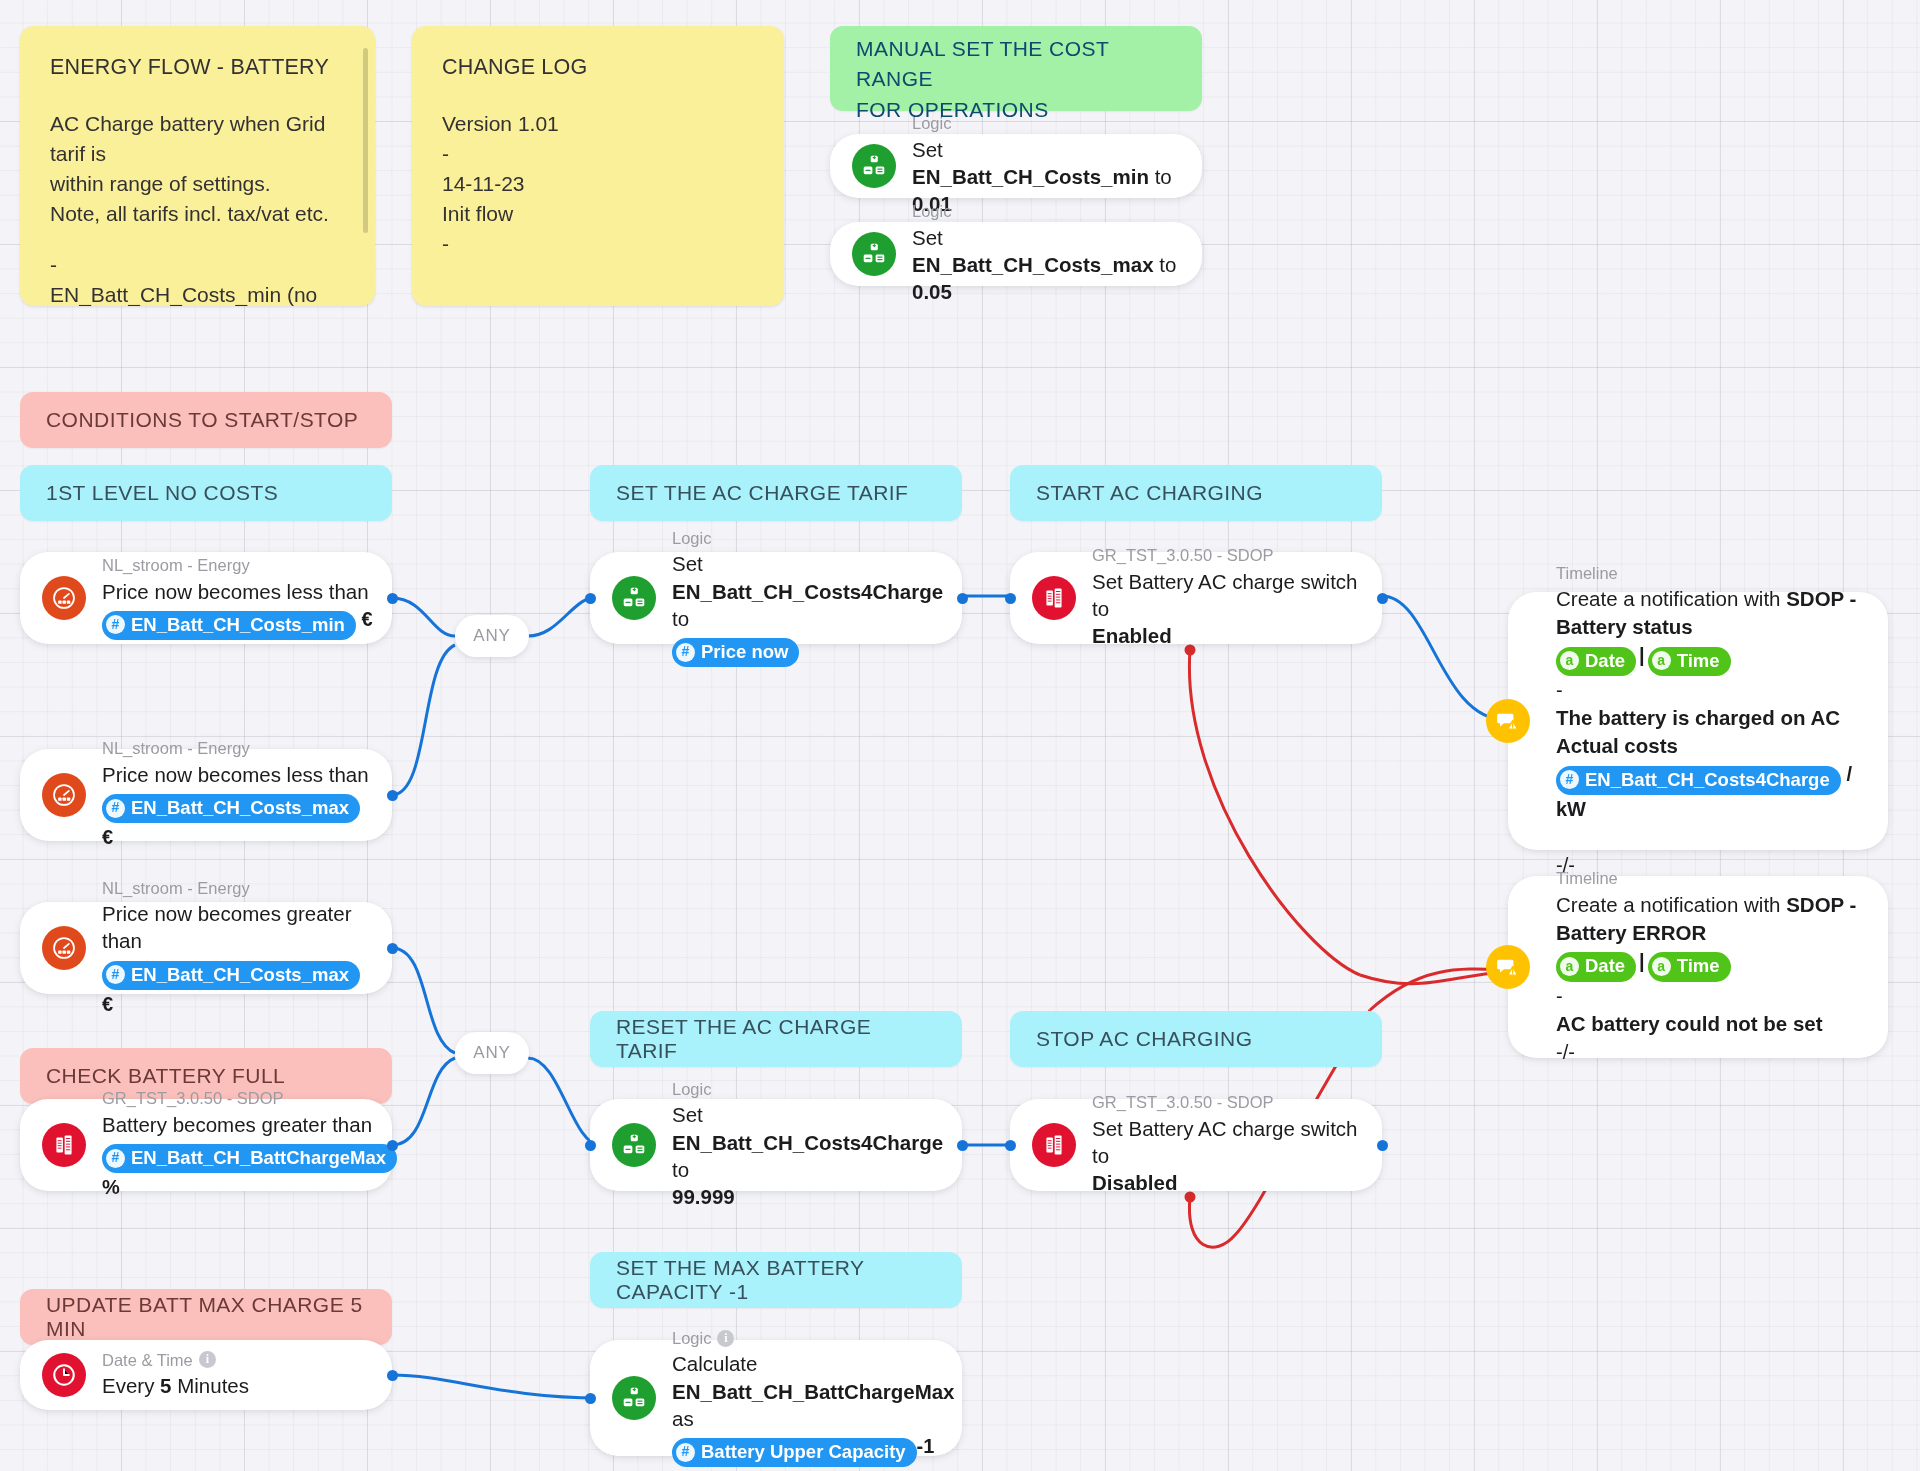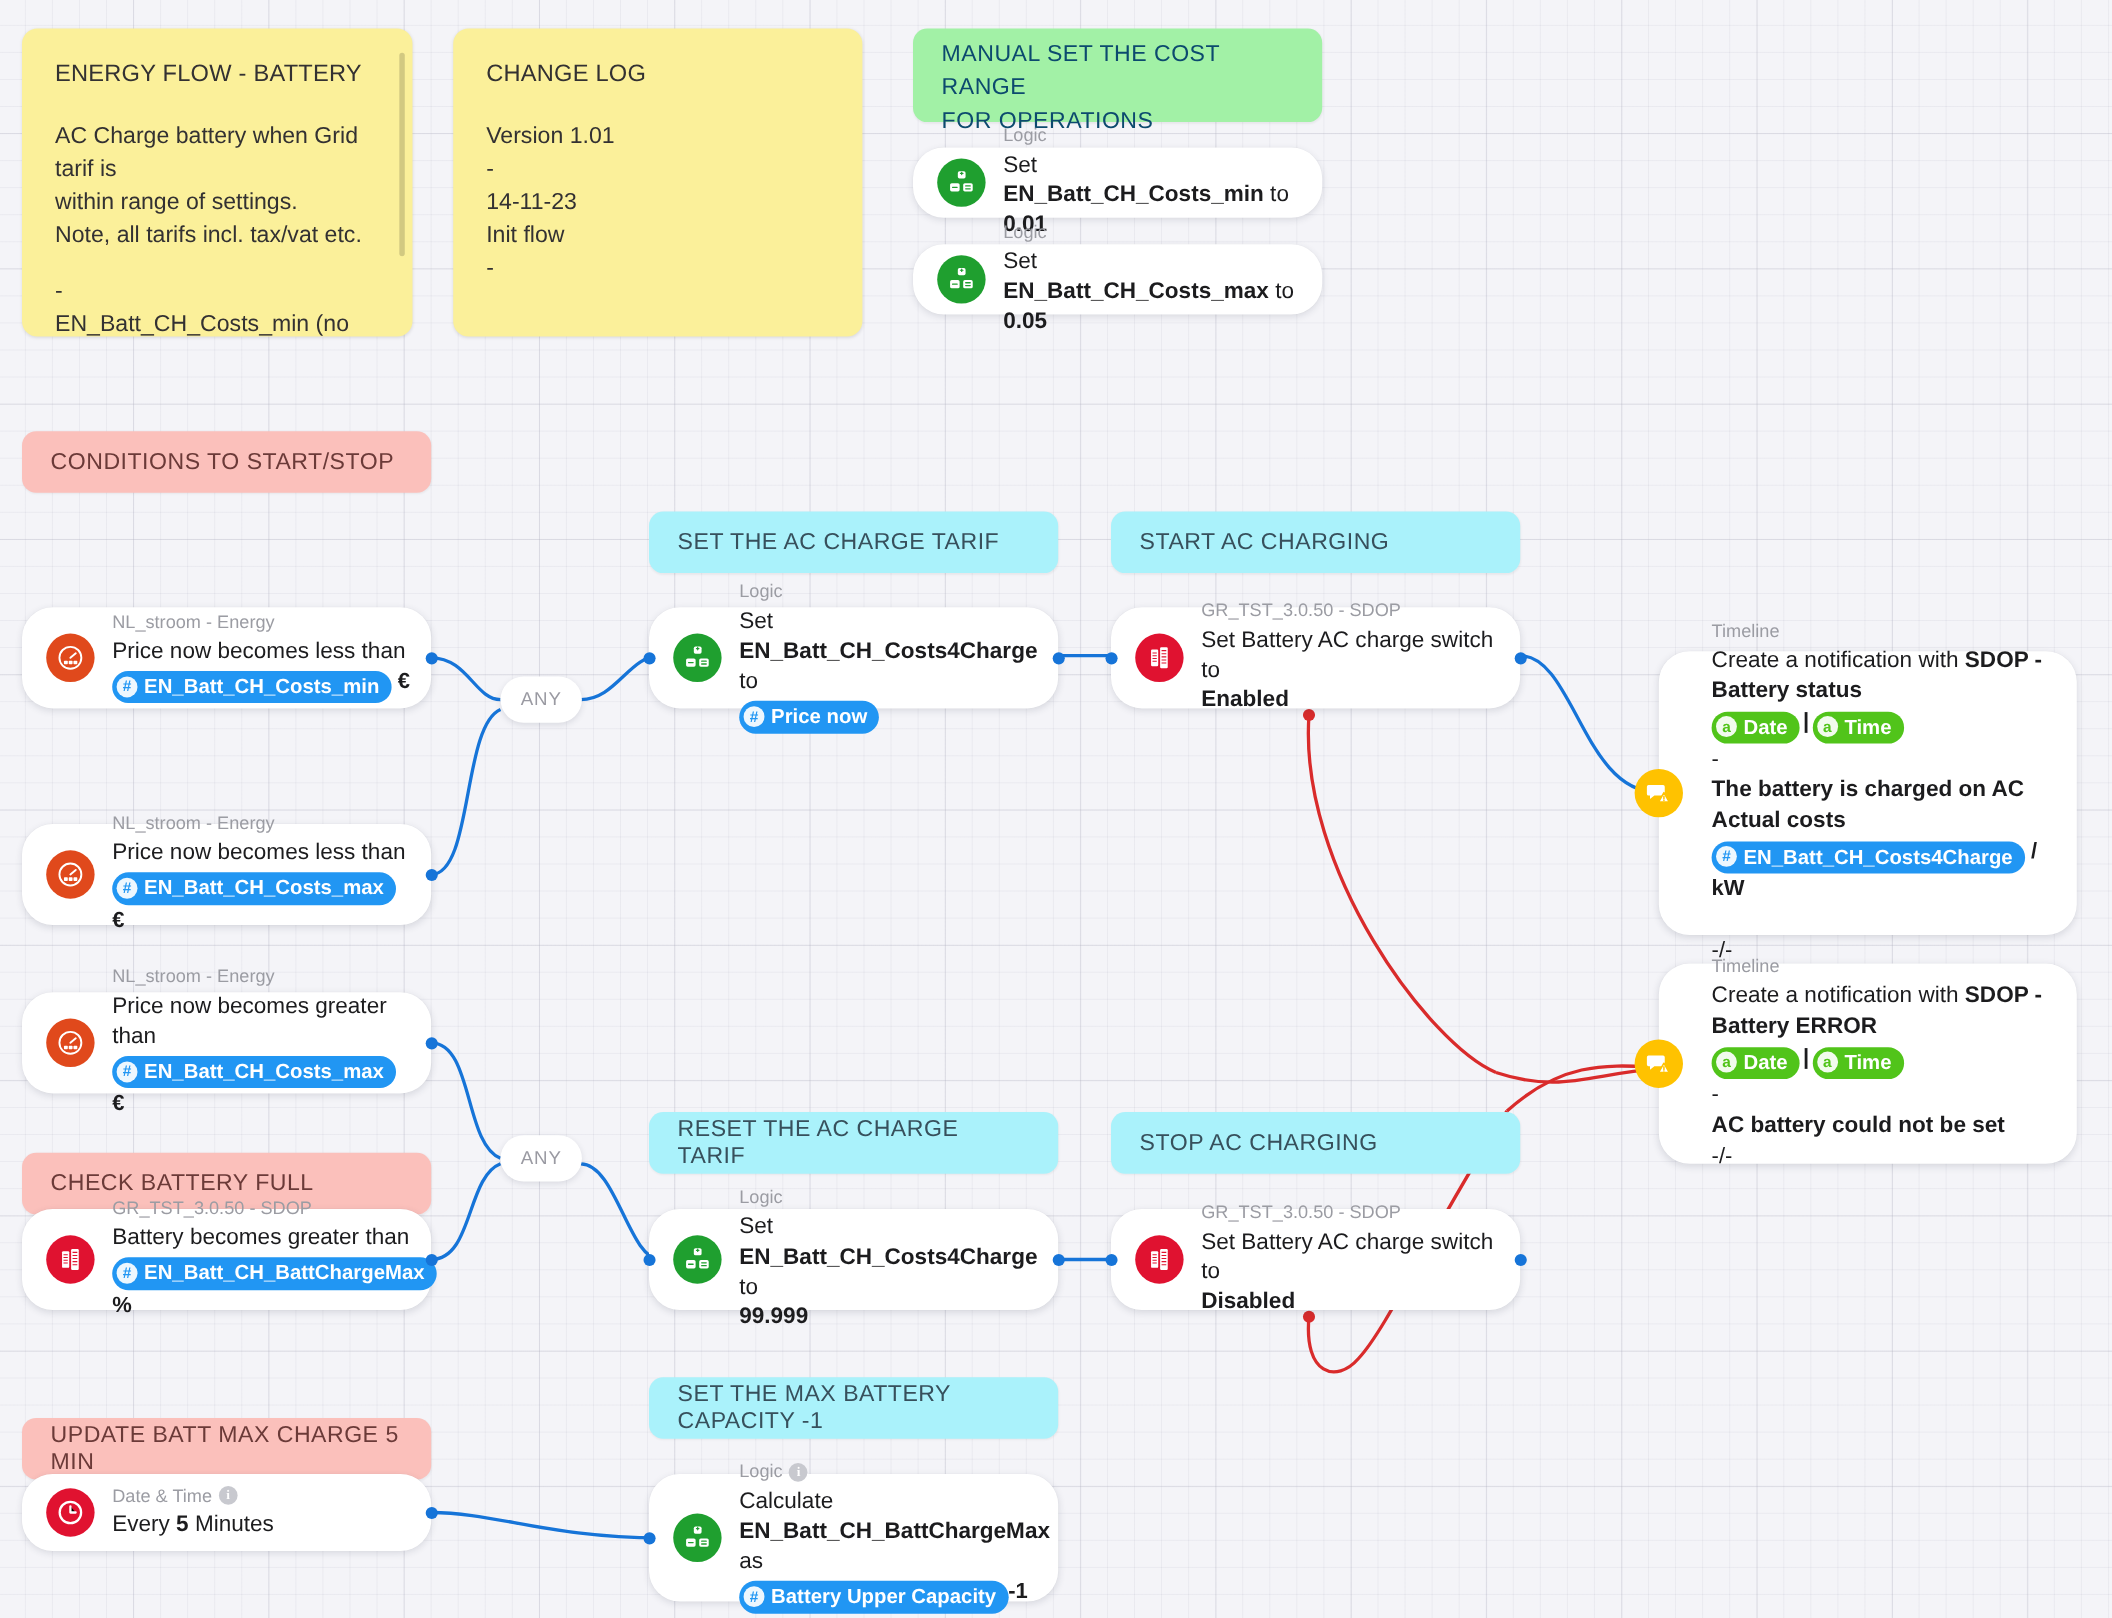--- a/index.html
+++ b/index.html
@@ -241,20 +241,23 @@
           <span>Logic</span>
         </div>
       <div class="main"><span>Set </span><b>EN_Batt_CH_Costs_max</b><span> to </span><b>0.05</b></div>
     </div>
   </div>
 
   <div class="zone pink" style="left:20px; top:355px; width:372px; height:56px;">
     <span>CONDITIONS TO START/STOP</span>
   </div>
 
+  <div class="zone cyan" style="left:20px; top:465px; width:372px; height:56px;">
+    <span>1ST LEVEL NO COSTS</span>
+  </div>
 
   <div class="card" style="left:20px; top:552px; width:372px; height:92px;">
     <div class="bubble b-orange">
       <svg viewBox="0 0 24 24">
           <circle cx="12" cy="12" r="9.2" fill="none" stroke="#fff" stroke-width="1.6"></circle>
           <path d="M12 12 L16.5 8.2" stroke="#fff" stroke-width="1.6" stroke-linecap="round"></path>
           <rect x="6.6" y="14.4" width="3.2" height="3" rx=".6" fill="#fff"></rect>
           <rect x="10.6" y="14.4" width="3.2" height="3" rx=".6" fill="#fff"></rect>
           <rect x="14.6" y="14.4" width="3.2" height="3" rx=".6" fill="#fff"></rect>
         </svg>

